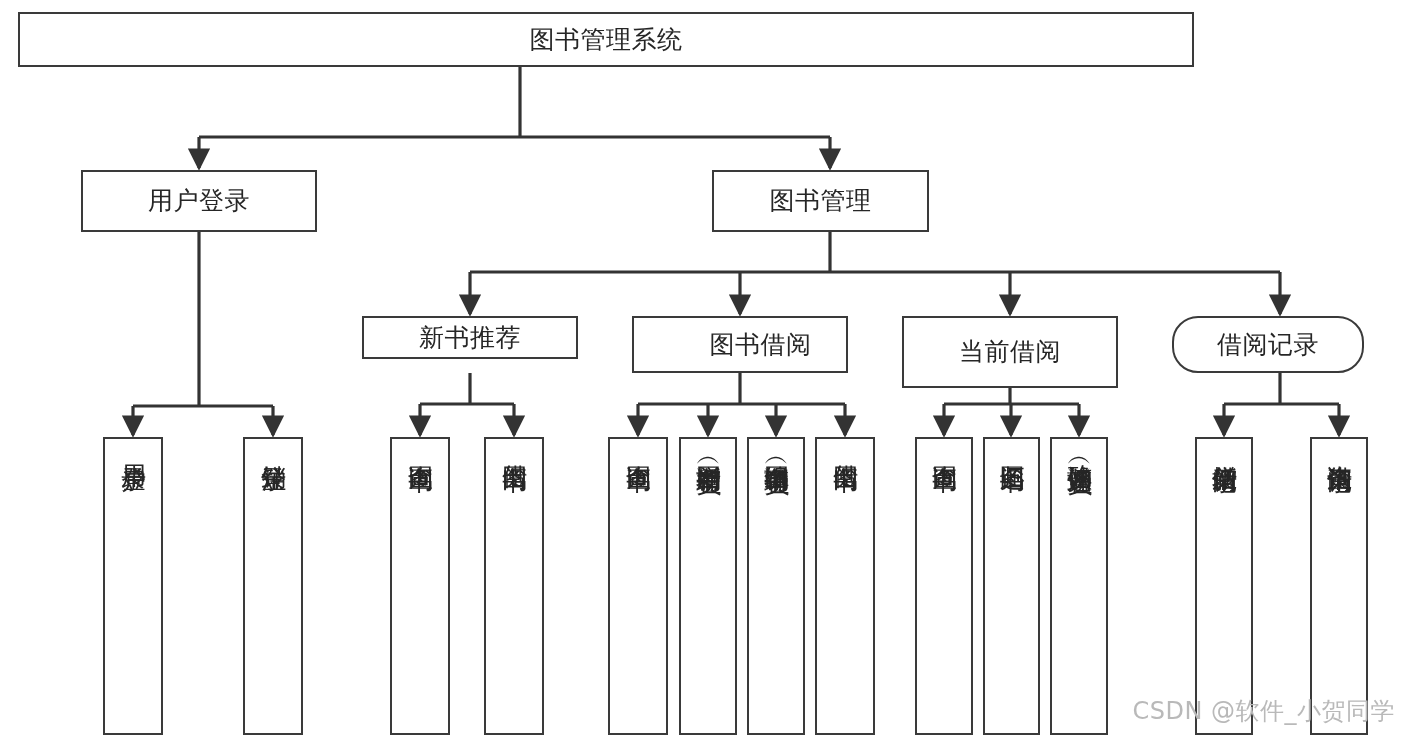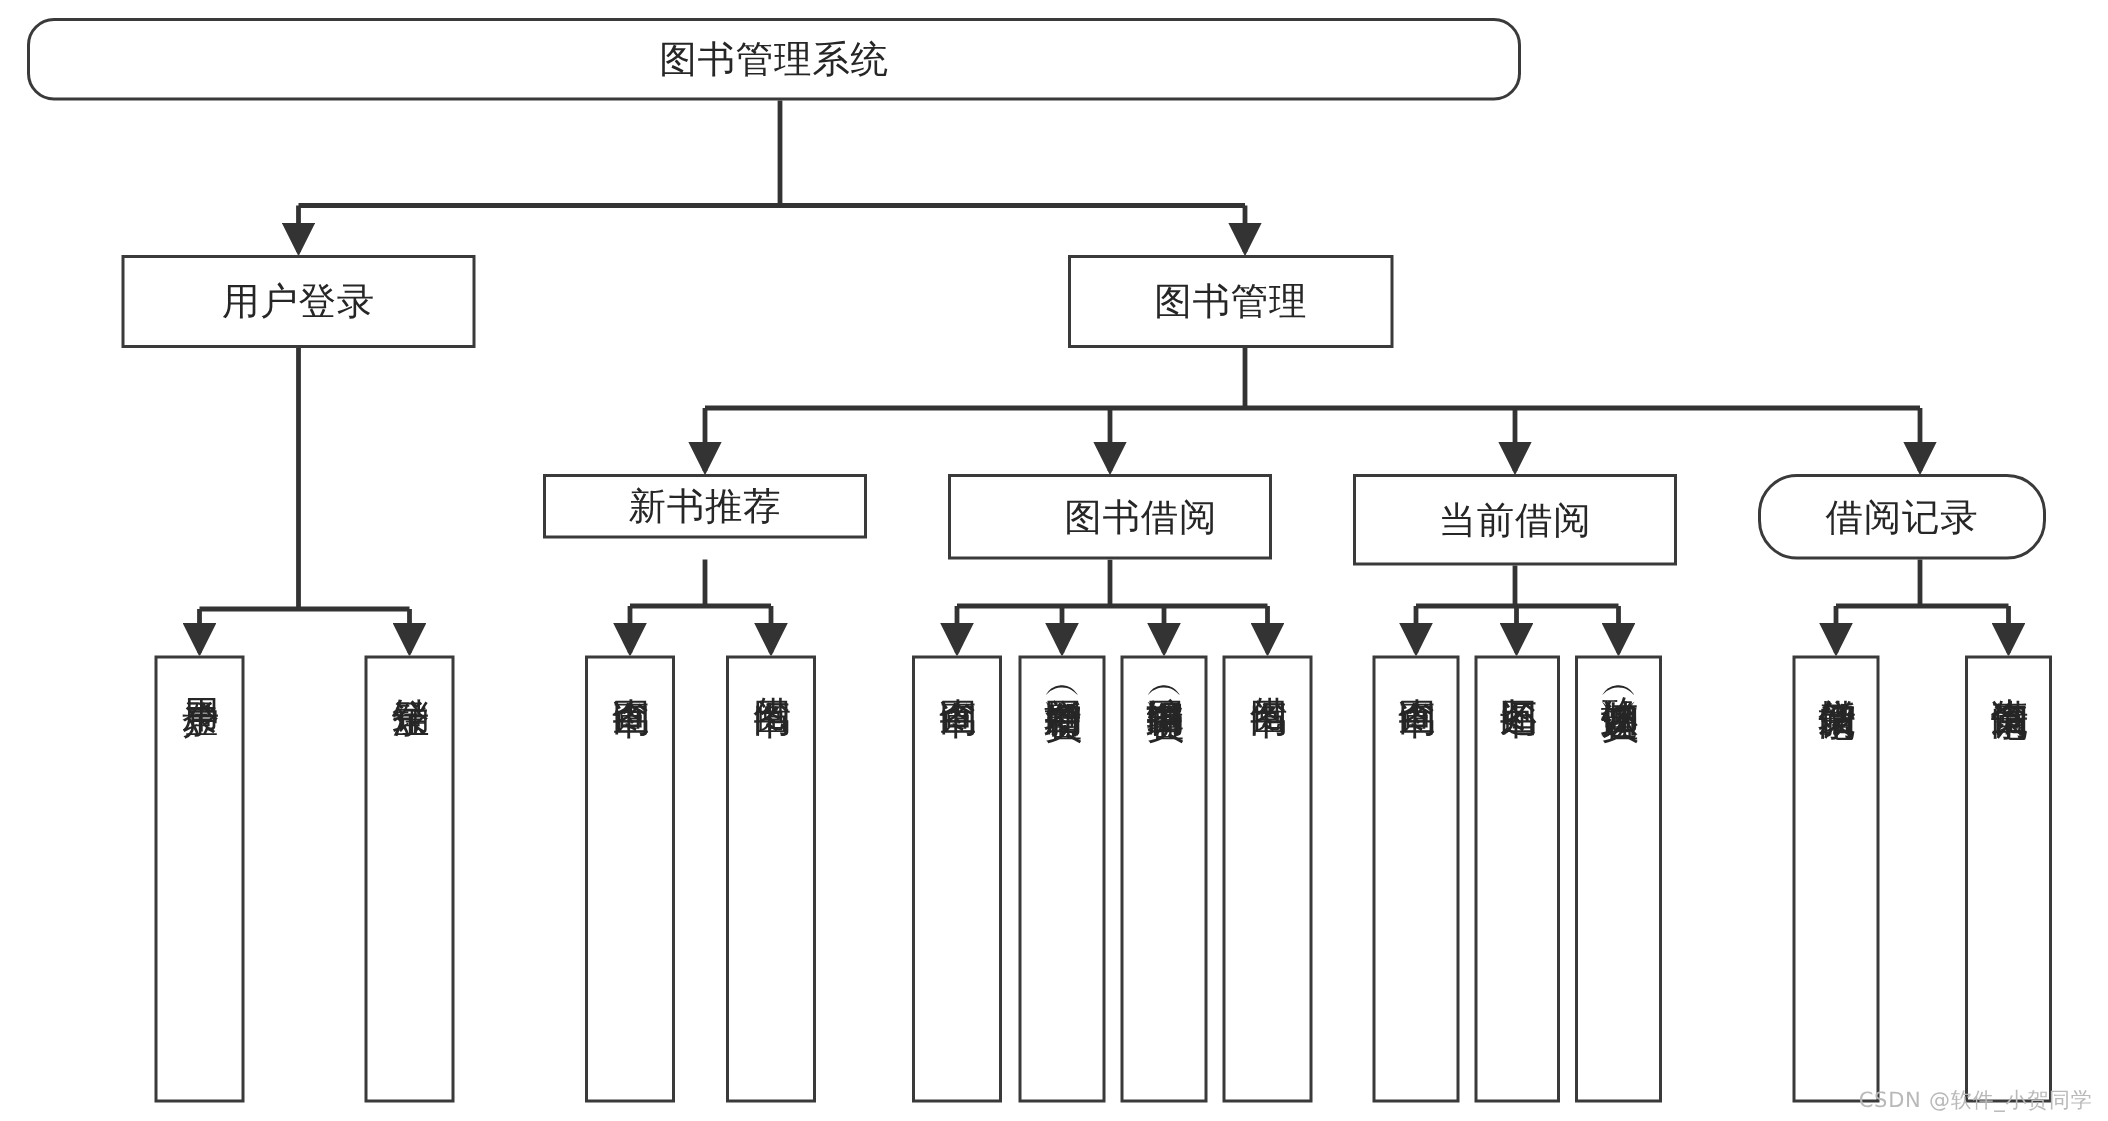--- a/index.html
+++ b/index.html
@@ -63,22 +63,22 @@
     writing-mode: vertical-rl;
     text-orientation: upright;
     line-height: 1.06;
     letter-spacing: 1px;
     white-space: pre-line;
   }
   
   #watermark {
     position: absolute;
     right: 10px;
-    bottom: 4px;
-    font-size: 14px;
+    bottom: 20px;
+    font-size: 24px;
     color: #b9b9b9;
     letter-spacing: 0.5px;
     white-space: nowrap;
     font-family: "DejaVu Sans", "Liberation Sans", sans-serif;
   }
 </style>
 </head>
 <body>
 
 <div id="canvas">
@@ -126,41 +126,41 @@
       <path d="M 1011 404 L 1011 435" marker-end="url(#arrow)"></path>
       <path d="M 1079 404 L 1079 435" marker-end="url(#arrow)"></path>
 
       <path d="M 1280 373 L 1280 404"></path>
       <path d="M 1224 404 L 1339 404"></path>
       <path d="M 1224 404 L 1224 435" marker-end="url(#arrow)"></path>
       <path d="M 1339 404 L 1339 435" marker-end="url(#arrow)"></path>
     </g>
   </svg>
 
-  <div class="node h root" style="left:18px; top:12px; width:996px; height:55px;border-radius:18px;">
+  <div class="node h root" style="left:18px; top:12px; width:1176px; height:55px;">
     <span class="label">图书管理系统</span>
   </div>
 
   <div class="node h" style="left:81px; top:170px; width:236px; height:62px;">
     <span class="label">用户登录</span>
   </div>
 
   <div class="node h" style="left:712px; top:170px; width:217px; height:62px;">
     <span class="label">图书管理</span>
   </div>
 
   <div class="node h" style="left:362px; top:316px; width:216px; height:43px;">
     <span class="label">新书推荐</span>
   </div>
 
   <div class="node h" style="left:632px; top:316px; width:216px; height:57px;padding-left:41px;">
     <span class="label">图书借阅</span>
   </div>
 
-  <div class="node h" style="left:902px; top:316px; width:216px; height:61px;">
+  <div class="node h" style="left:902px; top:316px; width:216px; height:72px;">
     <span class="label">当前借阅</span>
   </div>
 
   <div class="node h" style="left:1172px; top:316px; width:192px; height:57px;border-radius:26px;">
     <span class="label">借阅记录</span>
   </div>
 
   <div class="node v" style="left:103px; top:437px; width:60px; height:298px;">
     <span class="label">用户登录</span>
   </div>

